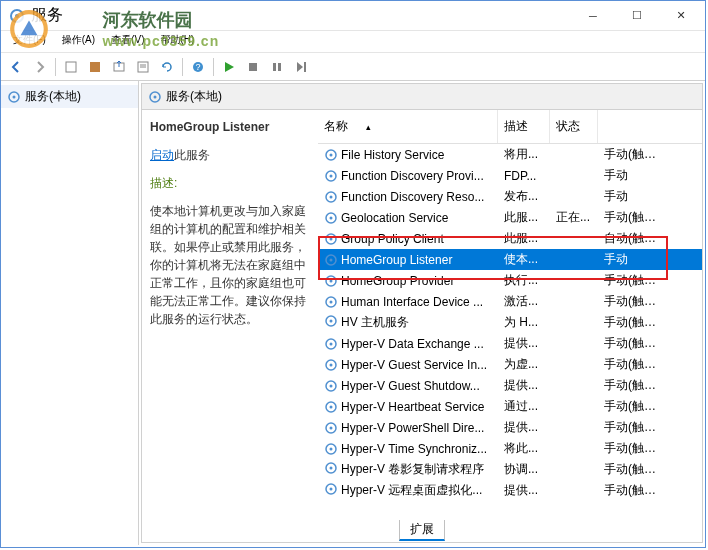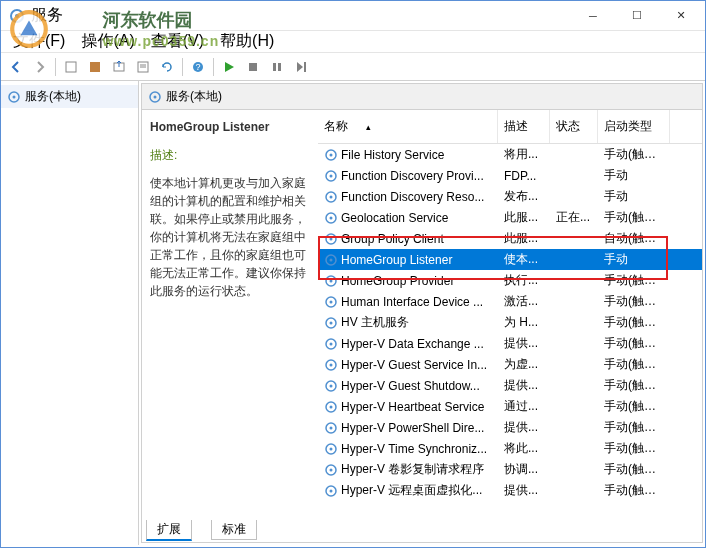--- a/index.html
+++ b/index.html
@@ -11,21 +11,21 @@
 .wm-cn { font-size: 18px; font-weight: bold; color: #2a5a2a; }
 .wm-url { font-size: 14px; color: #7fa840; font-weight: bold; letter-spacing: 1px; }
 
 .window { width: 706px; height: 548px; border: 1px solid #5a8fd6; background: #fff; }
 .titlebar { height: 30px; display: flex; align-items: center; padding: 0 2px 0 8px; border-bottom: 1px solid #e5e5e5; }
 .titlebar .icon { width: 16px; height: 16px; margin-right: 6px; }
 .titlebar .title { font-size: 16px; flex: 1; }
 .winbtns { display: flex; }
 .winbtn { width: 44px; height: 28px; display: flex; align-items: center; justify-content: center; font-size: 11px; color: #333; }
 
-.menubar { height: 22px; display: flex; align-items: center; padding: 0 4px; font-size: 16px; border-bottom: 1px solid #e5e5e5; }
+.menubar { height: 22px; display: flex; align-items: flex-start; padding: 0 4px; font-size: 10px; border-bottom: 1px solid #e5e5e5; }
 .menubar span { padding: 2px 8px; }
 
 .toolbar { height: 28px; display: flex; align-items: center; padding: 2px 4px; border-bottom: 1px solid #d0d0d0; gap: 2px; }
 .tbtn { width: 22px; height: 22px; display: flex; align-items: center; justify-content: center; border: 1px solid transparent; }
 .tsep { width: 1px; height: 18px; background: #ccc; margin: 0 2px; }
 
 .body-area { display: flex; height: calc(100% - 82px); }
 .left-pane { width: 138px; border-right: 1px solid #d0d0d0; padding: 4px 0; }
 .left-item { font-size: 12px; padding: 3px 6px; background: #eef3fb; display: flex; align-items: center; gap: 4px; }
 
@@ -45,28 +45,28 @@
 .col-name { width: 180px; }
 .col-desc { width: 52px; }
 .col-stat { width: 48px; }
 .col-start { width: 72px; }
 .sort-arrow { margin-left: 18px; font-size: 9px; }
 
 .list-body { font-size: 12px; }
 .row { display: flex; height: 21px; align-items: center; white-space: nowrap; }
 .row.selected { background: #0078d7; color: #fff; }
 .row .cell { padding: 0 6px; overflow: hidden; text-overflow: ellipsis; }
-.row .cell.name { width: 180px; display: flex; align-items: center; gap: 3px; }
+.row .cell.name { width: 180px; display: flex; align-items: flex-start; gap: 3px; }
 .row .cell.desc { width: 52px; }
 .row .cell.stat { width: 48px; }
 .row .cell.start { width: 72px; }
 
 .highlight-box { position: absolute; border: 2px solid #e02020; pointer-events: none; z-index: 50; }
 
-.tabs-strip { height: 22px; display: flex; gap: 19px; padding: 0 4px; font-size: 12px; align-items: flex-start; }
+.tabs-strip { height: 22px; display: flex; gap: 19px; padding: 0 4px; font-size: 12px; align-items: center; flex-direction: column; }
 .tab { border: 1px solid #c0c0c0; border-top: none; padding: 1px 10px; background: #fff; }
 .tab.active { border-bottom: 2px solid #0078d7; }
 
 .gear-icon { width: 14px; height: 14px; display: inline-block; }
 
 ::-webkit-scrollbar { width: 16px; }
 ::-webkit-scrollbar-track { background: #f0f0f0; }
 ::-webkit-scrollbar-thumb { background: #c0c0c0; }
 ::-webkit-scrollbar-button { background: #f0f0f0; height: 16px; }
 </style>
@@ -194,33 +194,33 @@
       <div class="right-header">
         <svg class="gear-icon" viewBox="0 0 14 14">
             <circle cx="7" cy="7" r="5" fill="none" stroke="#5090d0" stroke-width="1.5"></circle>
             <circle cx="7" cy="7" r="1.5" fill="#5090d0"></circle>
           </svg>
         <span>服务(本地)</span>
       </div>
       <div class="right-body">
         <div class="detail-pane">
           <div class="name">HomeGroup Listener</div>
+          <p><a class="link" href="#">启动</a><span>此服务</span></p>
           <p class="desc-label">描述:</p>
           <p>使本地计算机更改与加入家庭组的计算机的配置和维护相关联。如果停止或禁用此服务，你的计算机将无法在家庭组中正常工作，且你的家庭组也可能无法正常工作。建议你保持此服务的运行状态。</p>
         </div>
 
         <div class="list-pane">
           <div class="list-header">
             <div class="col col-name">
                 <span>名称</span>
                 <span class="sort-arrow">▴</span>
               </div>
             <div class="col col-desc">描述</div>
             <div class="col col-stat">状态</div>
-            <div class="col col-start">启动类型</div>
           </div>
           <div class="list-body" id="list-body">
               <div class="row">
                 <div class="cell name">
                   <svg class="gear-icon" viewBox="0 0 14 14">
                     <circle cx="7" cy="7" r="5" fill="none" stroke="#5090d0" stroke-width="1.5"></circle>
                     <circle cx="7" cy="7" r="1.5" fill="#5090d0"></circle>
                   </svg>
                   <span>File History Service</span>
                 </div>

